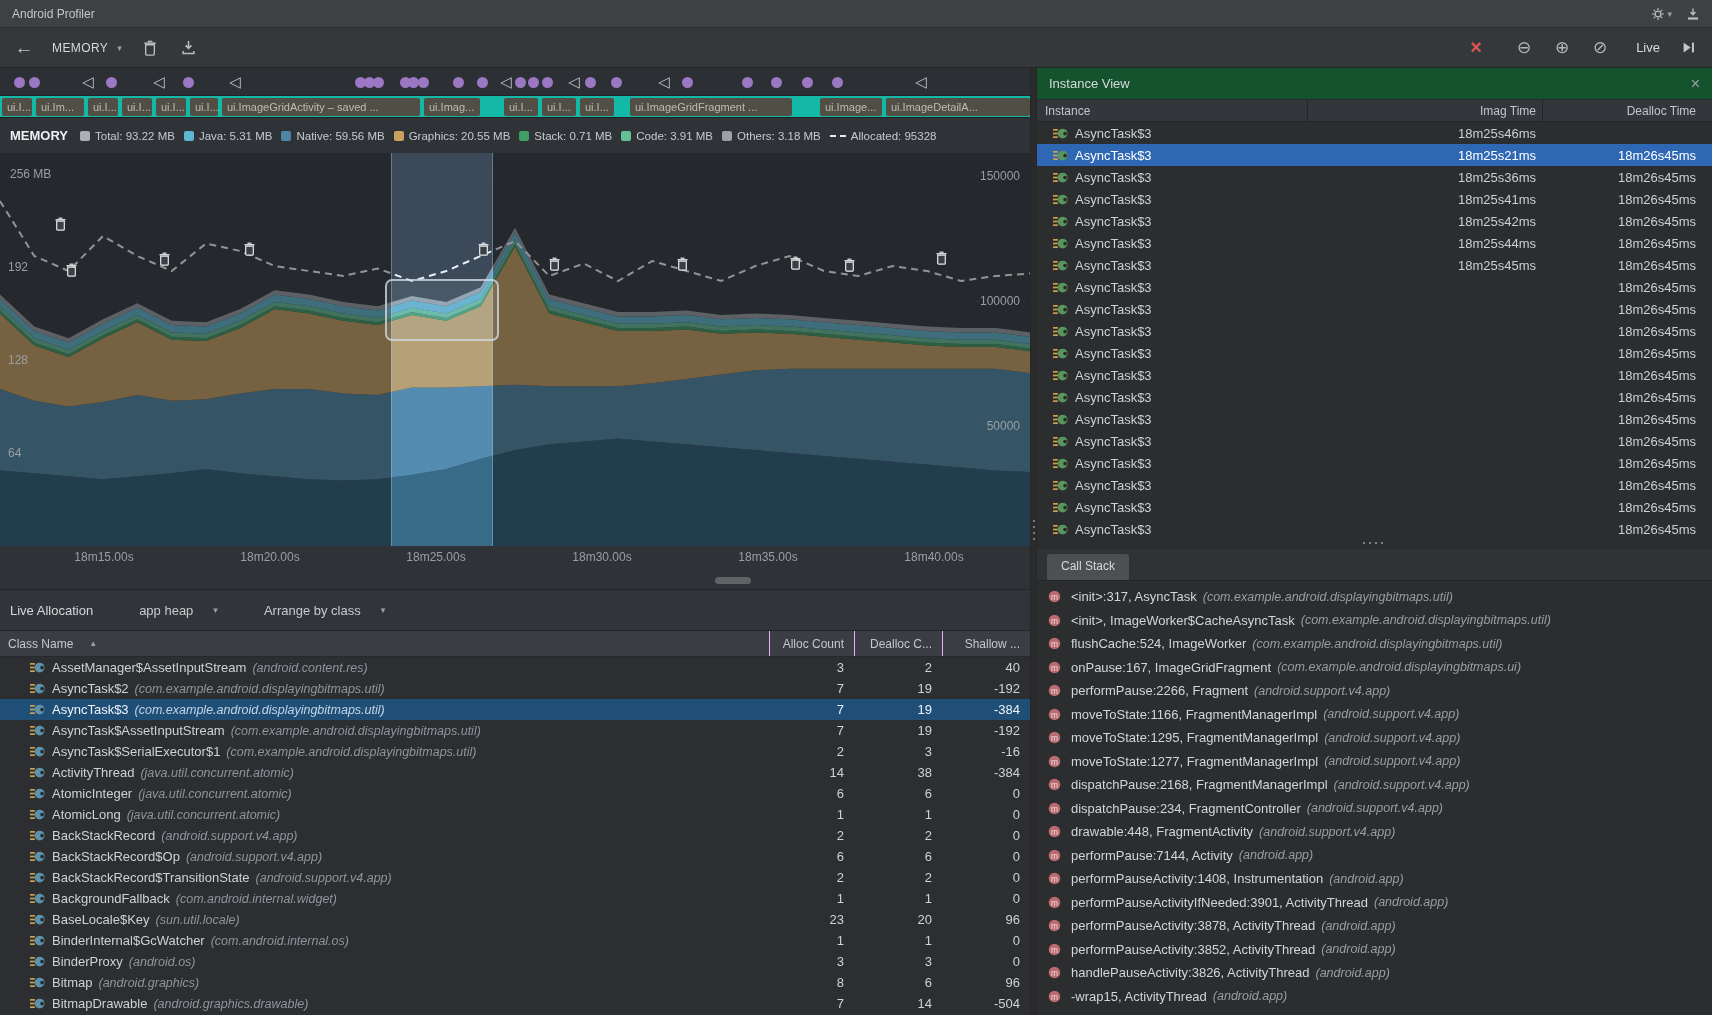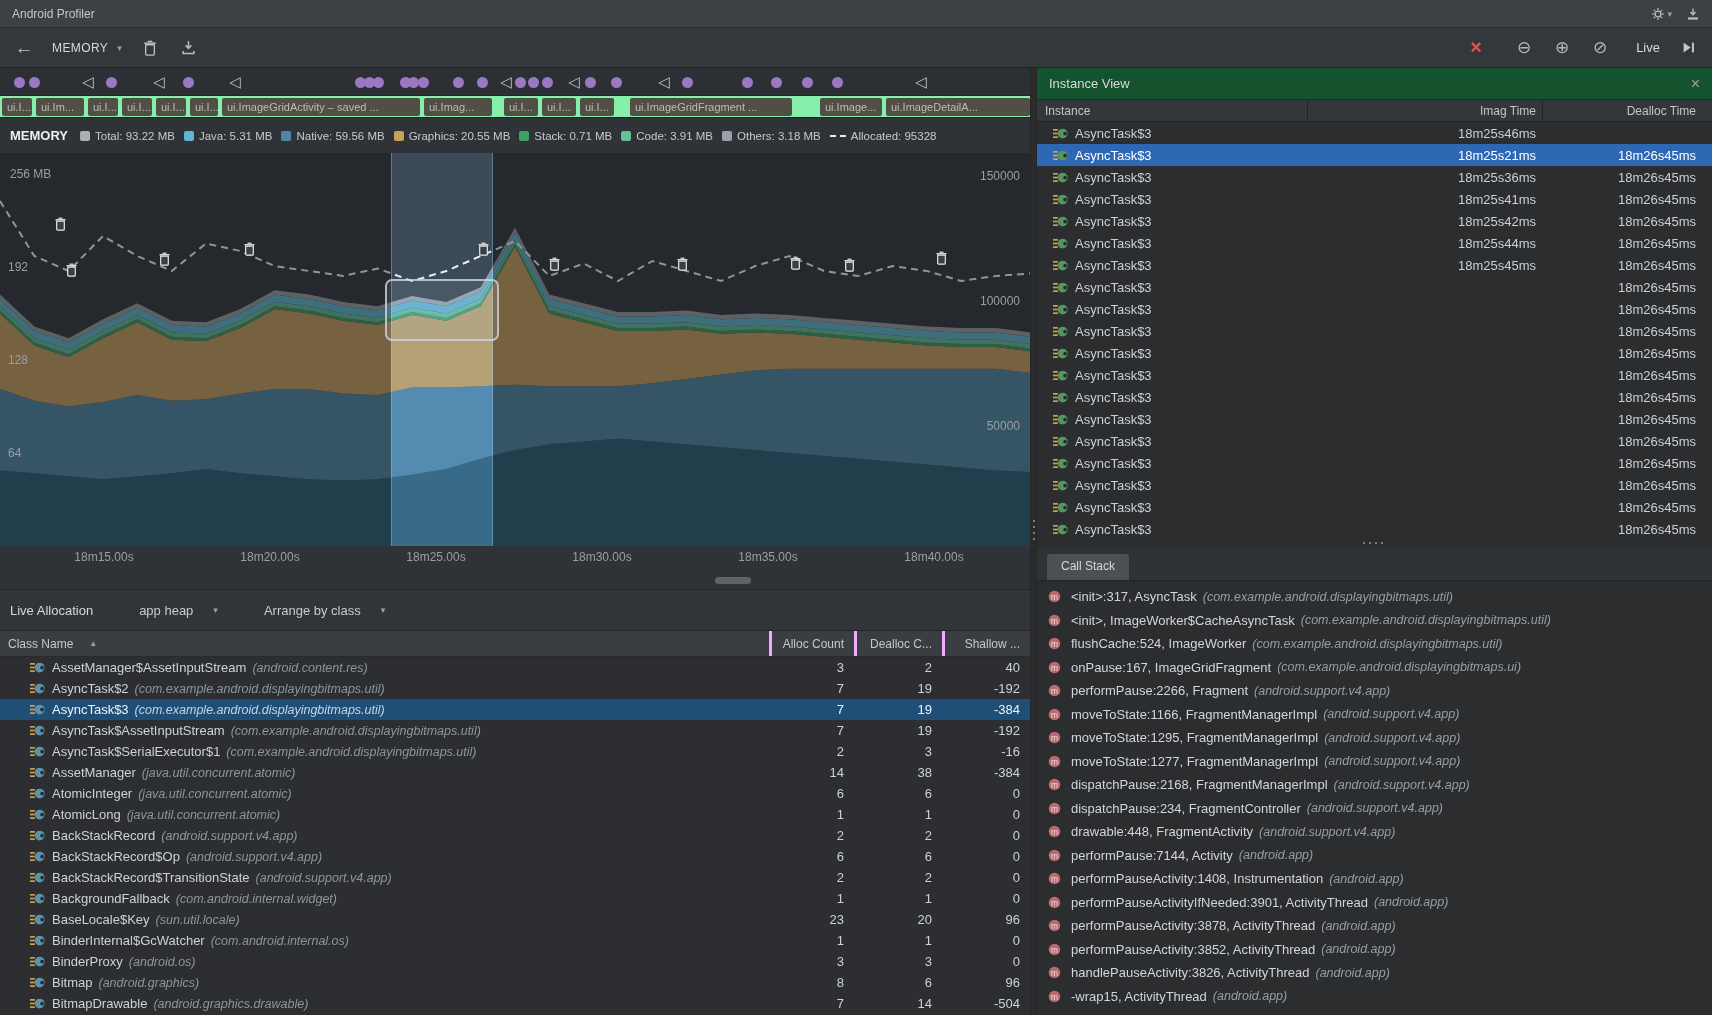--- a/index.html
+++ b/index.html
@@ -25,21 +25,21 @@
 .main{flex:1;display:flex;overflow:hidden}
 .left{width:1030px;display:flex;flex-direction:column;overflow:hidden}
 .vsplit{width:7px;background:#2b2b2b;position:relative;border-left:1px solid #242628;border-right:1px solid #242628}
 .vdots{position:absolute;top:452px;left:2px;width:2px;height:20px;background:repeating-linear-gradient(#7a7e82 0 2px,transparent 2px 6px)}
 .right{flex:1;display:flex;flex-direction:column;overflow:hidden;background:#2b2d2f}
 
 .events{height:28px;background:#2c2f33;position:relative;border-bottom:1px solid #222426}
 .ev-dot{position:absolute;top:9px;width:11px;height:11px;border-radius:50%;background:#9c77c4}
 .ev-tri{position:absolute;top:4px;font-size:15px;color:#bfc3c6;line-height:20px}
 
-.activities{height:22px;background:#86efac;position:relative;border-bottom:1px solid #1e2022}
+.activities{height:22px;background:#14b8a6;position:relative;border-bottom:1px solid #1e2022}
 .act{position:absolute;top:2px;height:18px;background:#514e45;color:#c0bcb1;font-size:11px;line-height:18px;padding:0 5px;overflow:hidden;white-space:nowrap;border-radius:2px}
 
 .legend{height:35px;background:#2f3337;display:flex;align-items:center;padding:0 10px;overflow:hidden;white-space:nowrap}
 .lg-title{font-weight:bold;font-size:13px;color:#edf0f2;margin-right:12px}
 .lg-items{display:inline-flex;align-items:center;gap:9px}
 .lg-item{display:inline-flex;align-items:center;gap:5px;font-size:11.5px;color:#c6cacd}
 .lg-chip{width:10px;height:10px;border-radius:2px;display:inline-block}
 .lg-dash{width:16px;height:0;border-top:2px dashed #e8ecef;display:inline-block}
 
 .chart{height:393px;background:#2f3337;position:relative;overflow:hidden}
@@ -60,21 +60,21 @@
 
 .alloc-bar{height:41px;background:#313539;border-bottom:1px solid #222426;display:flex;align-items:center;padding:0 10px;gap:46px}
 .alloc-title{font-size:13px;color:#d4d7da}
 .combo{display:inline-flex;align-items:center;gap:20px;font-size:13px;color:#c7cbce}
 
 .ahead{height:26px;background:#3a3e42;border-bottom:1px solid #27292b;display:flex;align-items:center;font-size:12px;color:#c4c8cc}
 .ah-name{flex:1;padding-left:8px;display:inline-flex;align-items:center;gap:16px}
 .sort{font-size:8px;color:#9ca1a6}
 .w1{width:85px}.w2{width:88px}.w3{width:88px}
 .ah-num,.num{text-align:right;padding-right:10px}
-.ah-num{border-left:3px solid #f0abfc;height:100%;display:flex;align-items:center;justify-content:flex-end}
+.ah-num{border-left:1px solid #f0abfc;height:100%;display:flex;align-items:center;justify-content:flex-end}
 .arows{flex:1;background:#2c2e31;overflow:hidden}
 .arow{height:21px;display:flex;align-items:center;font-size:13px;color:#ced2d6;padding-left:30px}
 .arow.sel{background:#1f4e77;color:#eef3f8}
 .arow.sel .ap{color:#c4d4e4}
 .ic{width:16px;height:15px;margin-right:6px;display:inline-flex;align-items:center}
 .nm{flex:1;display:flex;align-items:baseline;gap:6px;overflow:hidden;white-space:nowrap}
 .ap{font-style:italic;color:#8f959b;font-size:12.5px}
 
 .iv-head{height:32px;background:#14532d;border-bottom:1px solid #27292b;display:flex;align-items:center;padding:0 12px;font-size:13px;color:#d6d9dc}
 .iv-head span:first-child{flex:1}
@@ -191,21 +191,21 @@
           <span class="ev-tri" style="left: 915px;">◁</span>
         </div>
       <div class="activities" id="activities">
           <div class="act" style="left: 2px; width: 30px;">ui.I...</div>
           <div class="act" style="left: 36px; width: 48px;">ui.Im...</div>
           <div class="act" style="left: 88px; width: 30px;">ui.I...</div>
           <div class="act" style="left: 122px; width: 30px;">ui.I...</div>
           <div class="act" style="left: 156px; width: 30px;">ui.I...</div>
           <div class="act" style="left: 190px; width: 28px;">ui.I...</div>
           <div class="act" style="left: 222px; width: 198px;">ui.ImageGridActivity – saved ...</div>
-          <div class="act" style="left: 424px; width: 68px;">ui.Imag...</div>
+          <div class="act" style="left: 424px; width: 56px;">ui.Imag...</div>
           <div class="act" style="left: 504px; width: 34px;">ui.I...</div>
           <div class="act" style="left: 542px; width: 34px;">ui.I...</div>
           <div class="act" style="left: 580px; width: 34px;">ui.I...</div>
           <div class="act" style="left: 630px; width: 162px;">ui.ImageGridFragment ...</div>
           <div class="act" style="left: 820px; width: 62px;">ui.Image...</div>
           <div class="act" style="left: 886px; width: 144px;">ui.ImageDetailA...</div>
         </div>
 
       <div class="legend">
         <span class="lg-title">MEMORY</span>
@@ -474,21 +474,21 @@
             <span class="ic">
               <svg width="15" height="15" viewBox="0 0 16 16">
                 <rect y="3.2" width="5.2" height="1.8" fill="#cf9f4d"></rect>
                 <rect y="7.1" width="5.2" height="1.8" fill="#cf9f4d"></rect>
                 <rect y="11" width="5.2" height="1.8" fill="#cf9f4d"></rect>
                 <circle cx="10.3" cy="8" r="5.2" fill="#5b93ad"></circle>
                 <circle cx="12.9" cy="8" r="2" fill="#2b2b2b"></circle>
               </svg>
             </span>
             <span class="nm">
-              <span class="an">AssetManager</span>
+              <span class="an">ActivityThread</span>
               <span class="ap">(java.util.concurrent.atomic)</span>
             </span>
             <span class="num w1">14</span>
             <span class="num w2">38</span>
             <span class="num w3">-384</span>
           </div>
           <div class="arow">
             <span class="ic">
               <svg width="15" height="15" viewBox="0 0 16 16">
                 <rect y="3.2" width="5.2" height="1.8" fill="#cf9f4d"></rect>

